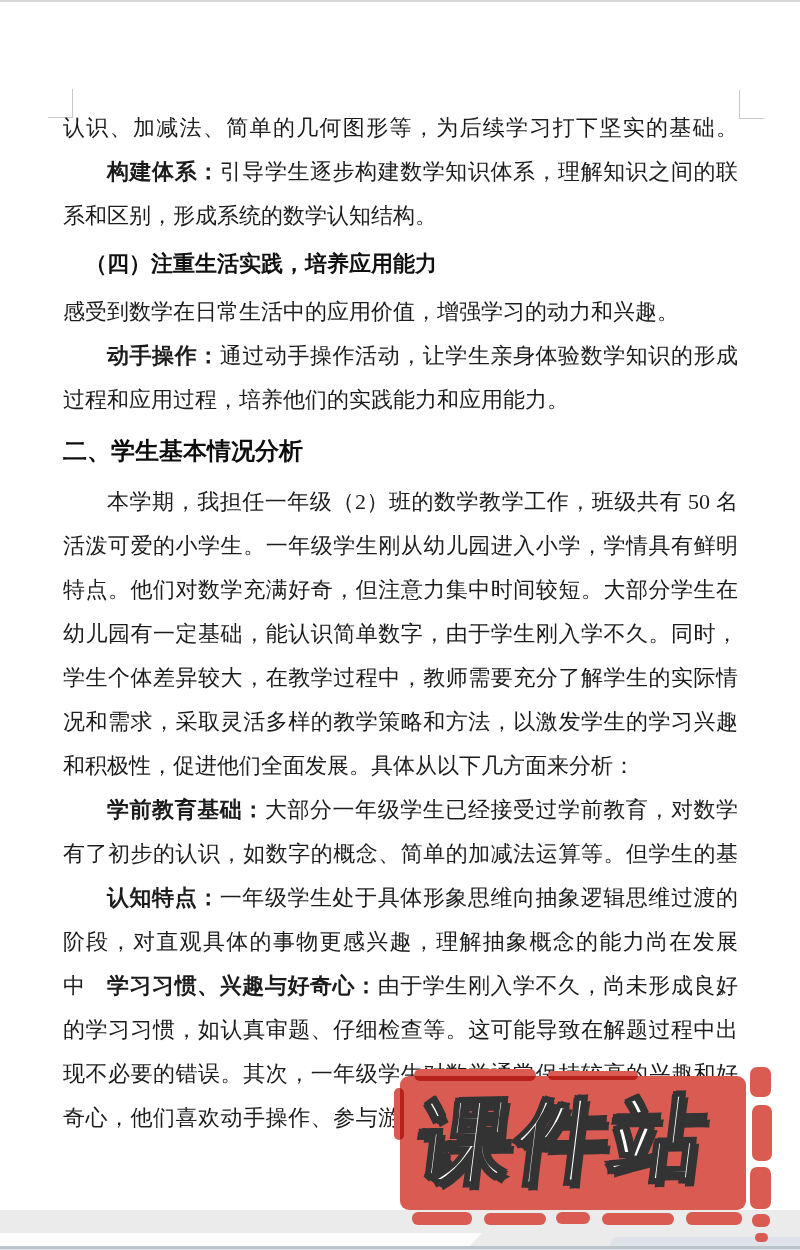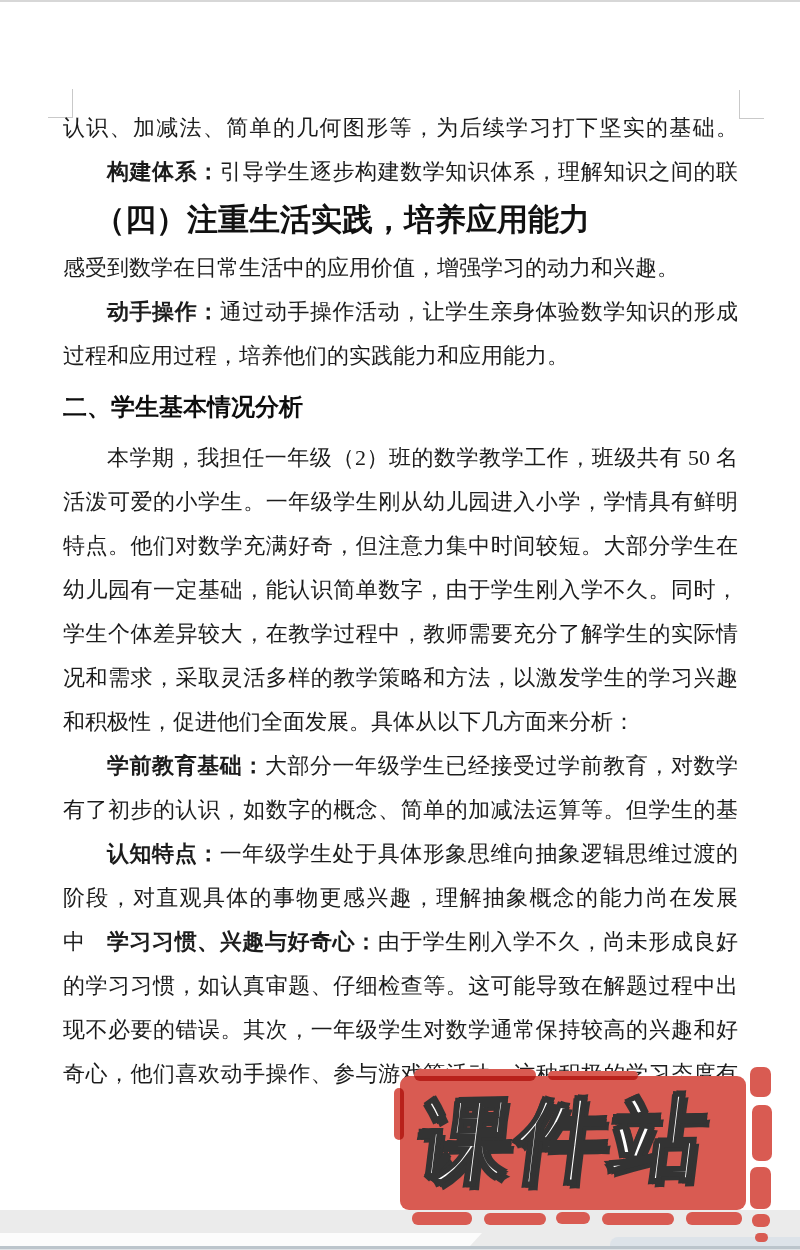--- a/index.html
+++ b/index.html
@@ -16,21 +16,21 @@
   .corner.right{left:739px;top:90px;border-left:1px solid #c9c9c9;border-bottom:1px solid #c9c9c9;}
 
   
   .doc{position:absolute;left:63px;top:106px;width:675px;color:#1c1c1c;}
   .line{width:675px;height:44px;line-height:44px;font-size:22px;text-align:left;
         overflow:visible;white-space:nowrap;}
   .line.fill{text-align:justify;text-align-last:justify;white-space:normal;}
   .line.ind2{text-indent:2em;}
   .line.ind1{text-indent:1em;}
   .line .b{font-weight:bold;}
-  .line.heading-kai{height:52px;line-height:52px;font-size:31px;font-weight:bold;color:#111;}
+  .line.heading-kai{height:52px;line-height:52px;font-size:22px;font-weight:bold;color:#111;}
   .line.heading-hei{height:58px;line-height:58px;font-size:24px;font-weight:bold;color:#0d0d0d;
         font-family:"Liberation Sans","DejaVu Sans",sans-serif;}
 
   
   .stamp{position:absolute;left:398px;top:1062px;width:382px;height:188px;z-index:5;}
   .stamp .red{position:absolute;background:var(--stamp,#d95b52);mix-blend-mode:multiply;}
   .stamp .main{left:2px;top:14px;width:346px;height:134px;border-radius:9px;}
   .stamp .bump{left:16px;top:7px;width:122px;height:12px;border-radius:6px;}
   .stamp .bump2{left:150px;top:9px;width:90px;height:9px;border-radius:5px;}
   .stamp .lblob{left:-4px;top:26px;width:10px;height:52px;border-radius:5px;}
@@ -69,20 +69,21 @@
 <div class="page">
 
   <div class="top-line"></div>
 
   <div class="corner left"></div>
   <div class="corner right"></div>
 
   <div class="doc">
       <div class="line body fill"><span>认识、加减法、简单的几何图形等，为后续学习打下坚实的基础。</span></div>
       <div class="line body fill ind2"><span class="b">构建体系：</span><span>引导学生逐步构建数学知识体系，理解知识之间的联</span></div>
+      <div class="line body"><span>系和区别，形成系统的数学认知结构。</span></div>
       <div class="line heading-kai ind1"><span class="b">（四）注重生活实践，培养应用能力</span></div>
       <div class="line body"><span>感受到数学在日常生活中的应用价值，增强学习的动力和兴趣。</span></div>
       <div class="line body fill ind2"><span class="b">动手操作：</span><span>通过动手操作活动，让学生亲身体验数学知识的形成</span></div>
       <div class="line body"><span>过程和应用过程，培养他们的实践能力和应用能力。</span></div>
       <div class="line heading-hei"><span class="b">二、学生基本情况分析</span></div>
       <div class="line body fill ind2"><span>本学期，我担任一年级（2）班的数学教学工作，班级共有 50 名</span></div>
       <div class="line body fill"><span>活泼可爱的小学生。一年级学生刚从幼儿园进入小学，学情具有鲜明</span></div>
       <div class="line body fill"><span>特点。他们对数学充满好奇，但注意力集中时间较短。大部分学生在</span></div>
       <div class="line body fill"><span>幼儿园有一定基础，能认识简单数字，由于学生刚入学不久。同时，</span></div>
       <div class="line body fill"><span>学生个体差异较大，在教学过程中，教师需要充分了解学生的实际情</span></div>

